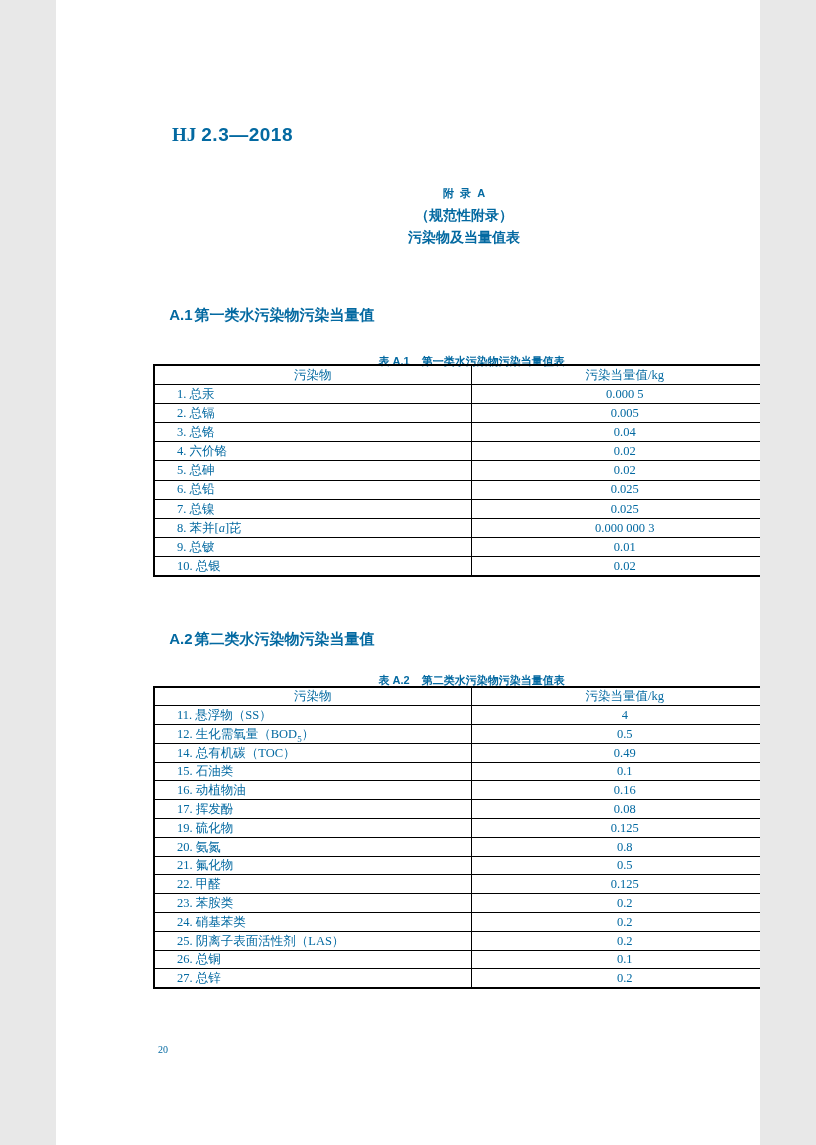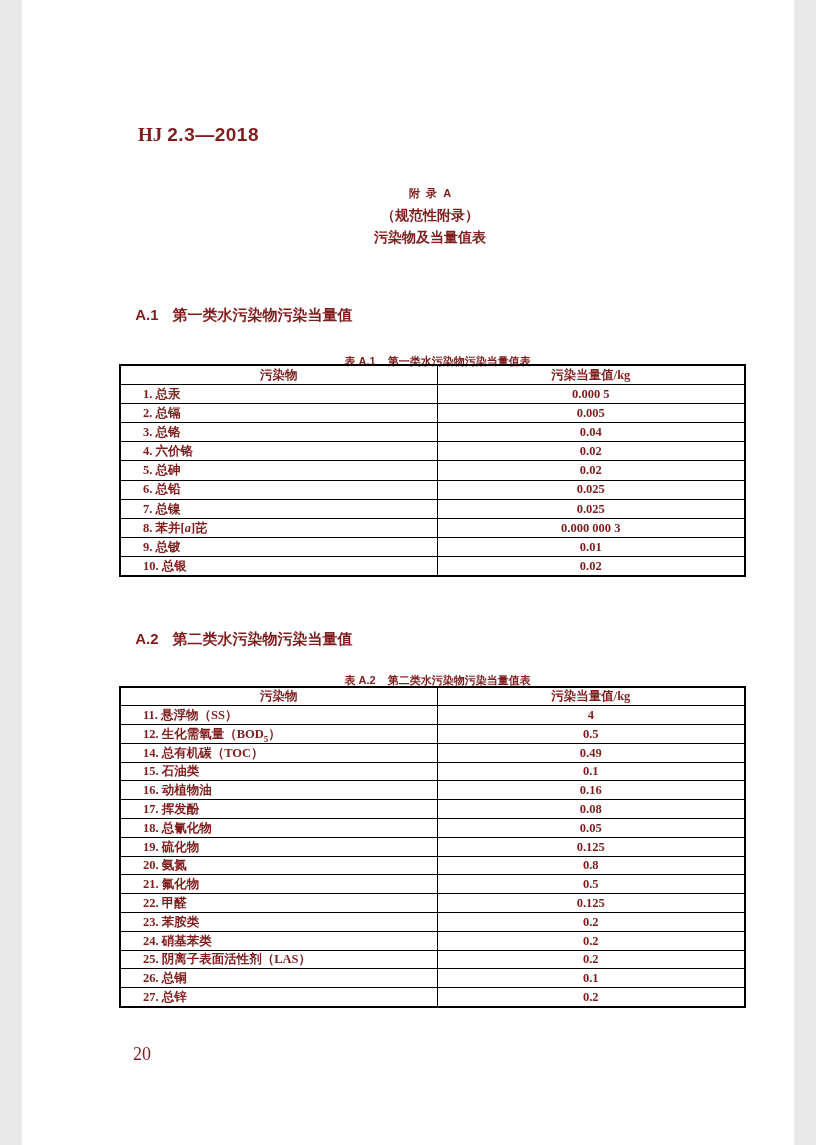--- a/index.html
+++ b/index.html
@@ -1,21 +1,21 @@
 <!DOCTYPE html>
 <html><head>
 <meta charset="utf-8">
 <style>
   html,body{margin:0;padding:0;background:#e8e8e8;}
   .page{
     position:relative;
-    width:772px;height:1145px;
+    width:704px;height:1145px;
     margin:0 auto;
     background:#ffffff;
-    color:#7f1d1d;
+    color:#0369a1;
     font-family:"Liberation Serif","DejaVu Serif",serif;
     overflow:hidden;
   }
   
   .doc-code{
     position:absolute;left:97px;top:102px;
     font-size:19px;font-weight:bold;white-space:pre;
   }
   .doc-code .code-prefix{font-family:"Liberation Serif","DejaVu Serif",serif;}
   .doc-code .code-number{font-family:"Liberation Sans","DejaVu Sans",sans-serif;font-weight:bold;margin-left:5px;letter-spacing:0.5px;}
@@ -30,21 +30,21 @@
   .appendix-subtitle{font-size:14px;line-height:22px;}
   .appendix-subject{font-size:14px;line-height:22px;}
   
   .section-heading{
     position:absolute;left:97px;margin:0;
     font-family:"Liberation Sans","DejaVu Sans",sans-serif;
     font-weight:bold;font-size:15px;white-space:pre;
   }
   .heading-a1{top:289px;}
   .heading-a2{top:613px;}
-  .section-heading .heading-number{margin-right:14px;}
+  .section-heading .heading-number{margin-right:2px;}
   
   .table-caption{
     position:absolute;left:97px;width:625px;
     text-align:center;
     font-family:"Liberation Sans","DejaVu Sans",sans-serif;
     font-weight:bold;font-size:11px;white-space:pre;
   }
   .caption-a1{top:342px;}
   .caption-a2{top:661px;}
   .table-caption .caption-label{margin-right:12px;}
@@ -55,33 +55,33 @@
     border:2px solid #000;
     font-size:12.5px;
   }
   .table-a1{top:364px;}
   .table-a2{top:686px;}
   .data-table col.col1{width:317px;}
   .data-table col.col2{width:308px;}
   .data-table th,.data-table td{
     border:1px solid #000;
     padding:0;line-height:1;vertical-align:middle;
-    font-weight:bold;
+    font-weight:normal;
   }
   .table-a1 tr{height:19.2px;}
   .table-a2 tr{height:18.8px;}
   .data-table th{text-align:center;}
   .data-table td.col-name{text-align:left;padding-left:22px;margin-top:7px;}
   .data-table td.col-value{text-align:center;}
   .data-table sub{font-size:9px;line-height:0;}
   .data-table i{font-style:italic;}
   
   .page-number{
-    position:absolute;left:111px;top:1044px;
-    font-size:18px;
+    position:absolute;left:102px;top:1044px;
+    font-size:10px;
   }
 </style>
 </head>
 <body>
 
 <div class="page">
 
   <div class="doc-code">
     <span class="code-prefix">HJ</span><span class="code-number">2.3—2018</span>
   </div>
@@ -193,24 +193,20 @@
         </tr>
         <tr>
           <td class="col-name">16. 动植物油</td>
           <td class="col-value">0.16</td>
         </tr>
         <tr>
           <td class="col-name">17. 挥发酚</td>
           <td class="col-value">0.08</td>
         </tr>
         <tr>
-          <td class="col-name">18. 总氰化物</td>
-          <td class="col-value">0.05</td>
-        </tr>
-        <tr>
           <td class="col-name">19. 硫化物</td>
           <td class="col-value">0.125</td>
         </tr>
         <tr>
           <td class="col-name">20. 氨氮</td>
           <td class="col-value">0.8</td>
         </tr>
         <tr>
           <td class="col-name">21. 氟化物</td>
           <td class="col-value">0.5</td>

